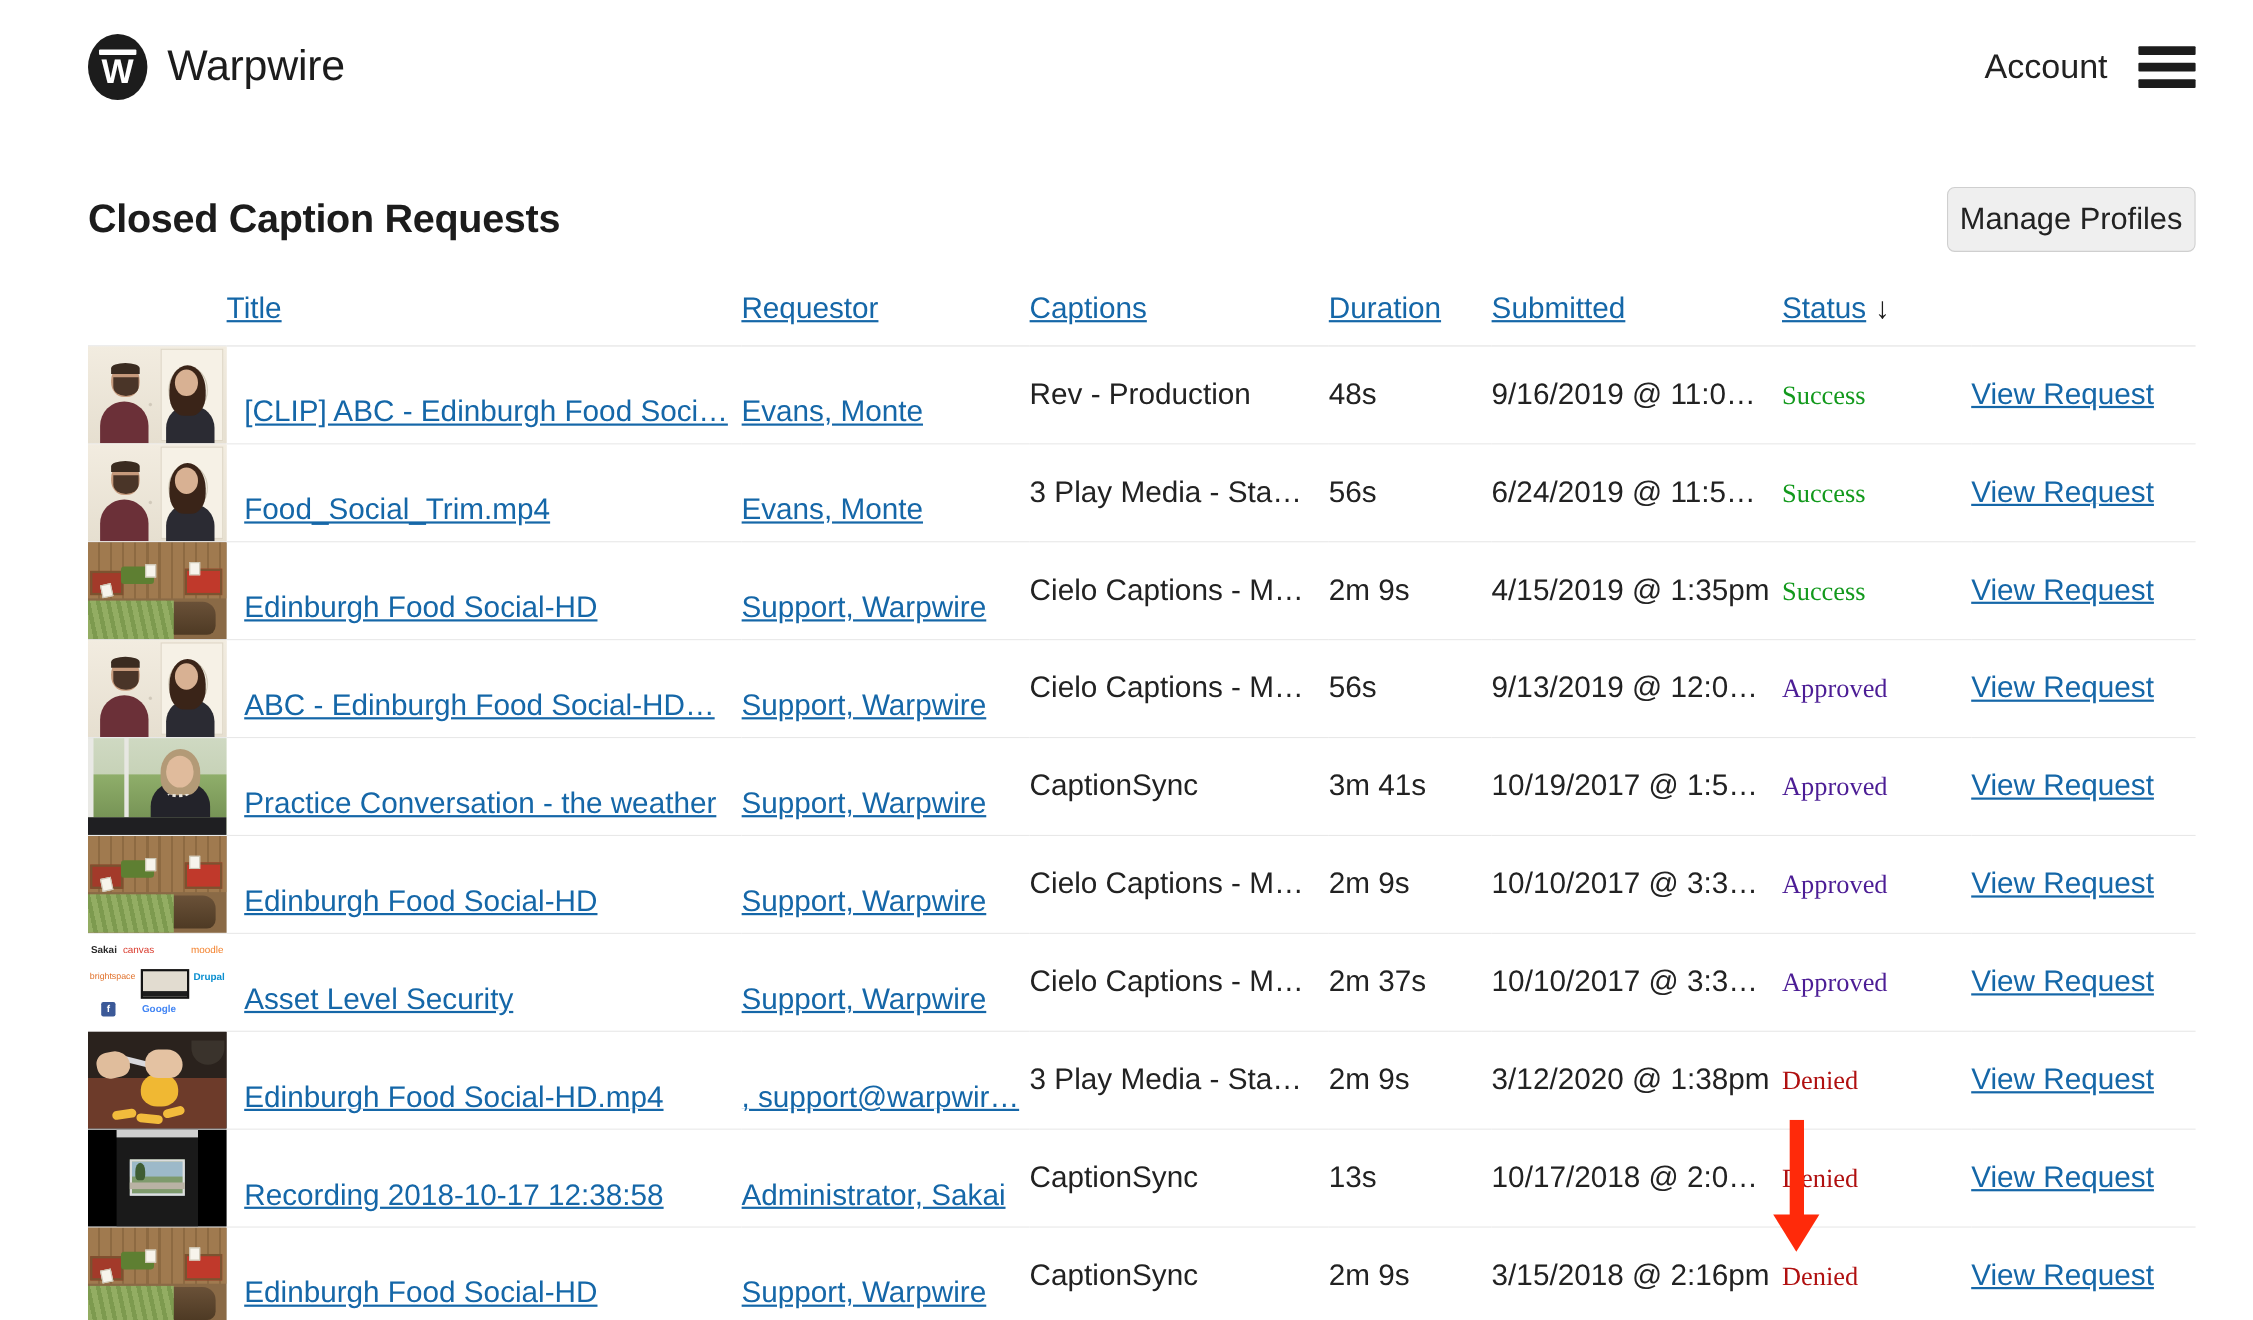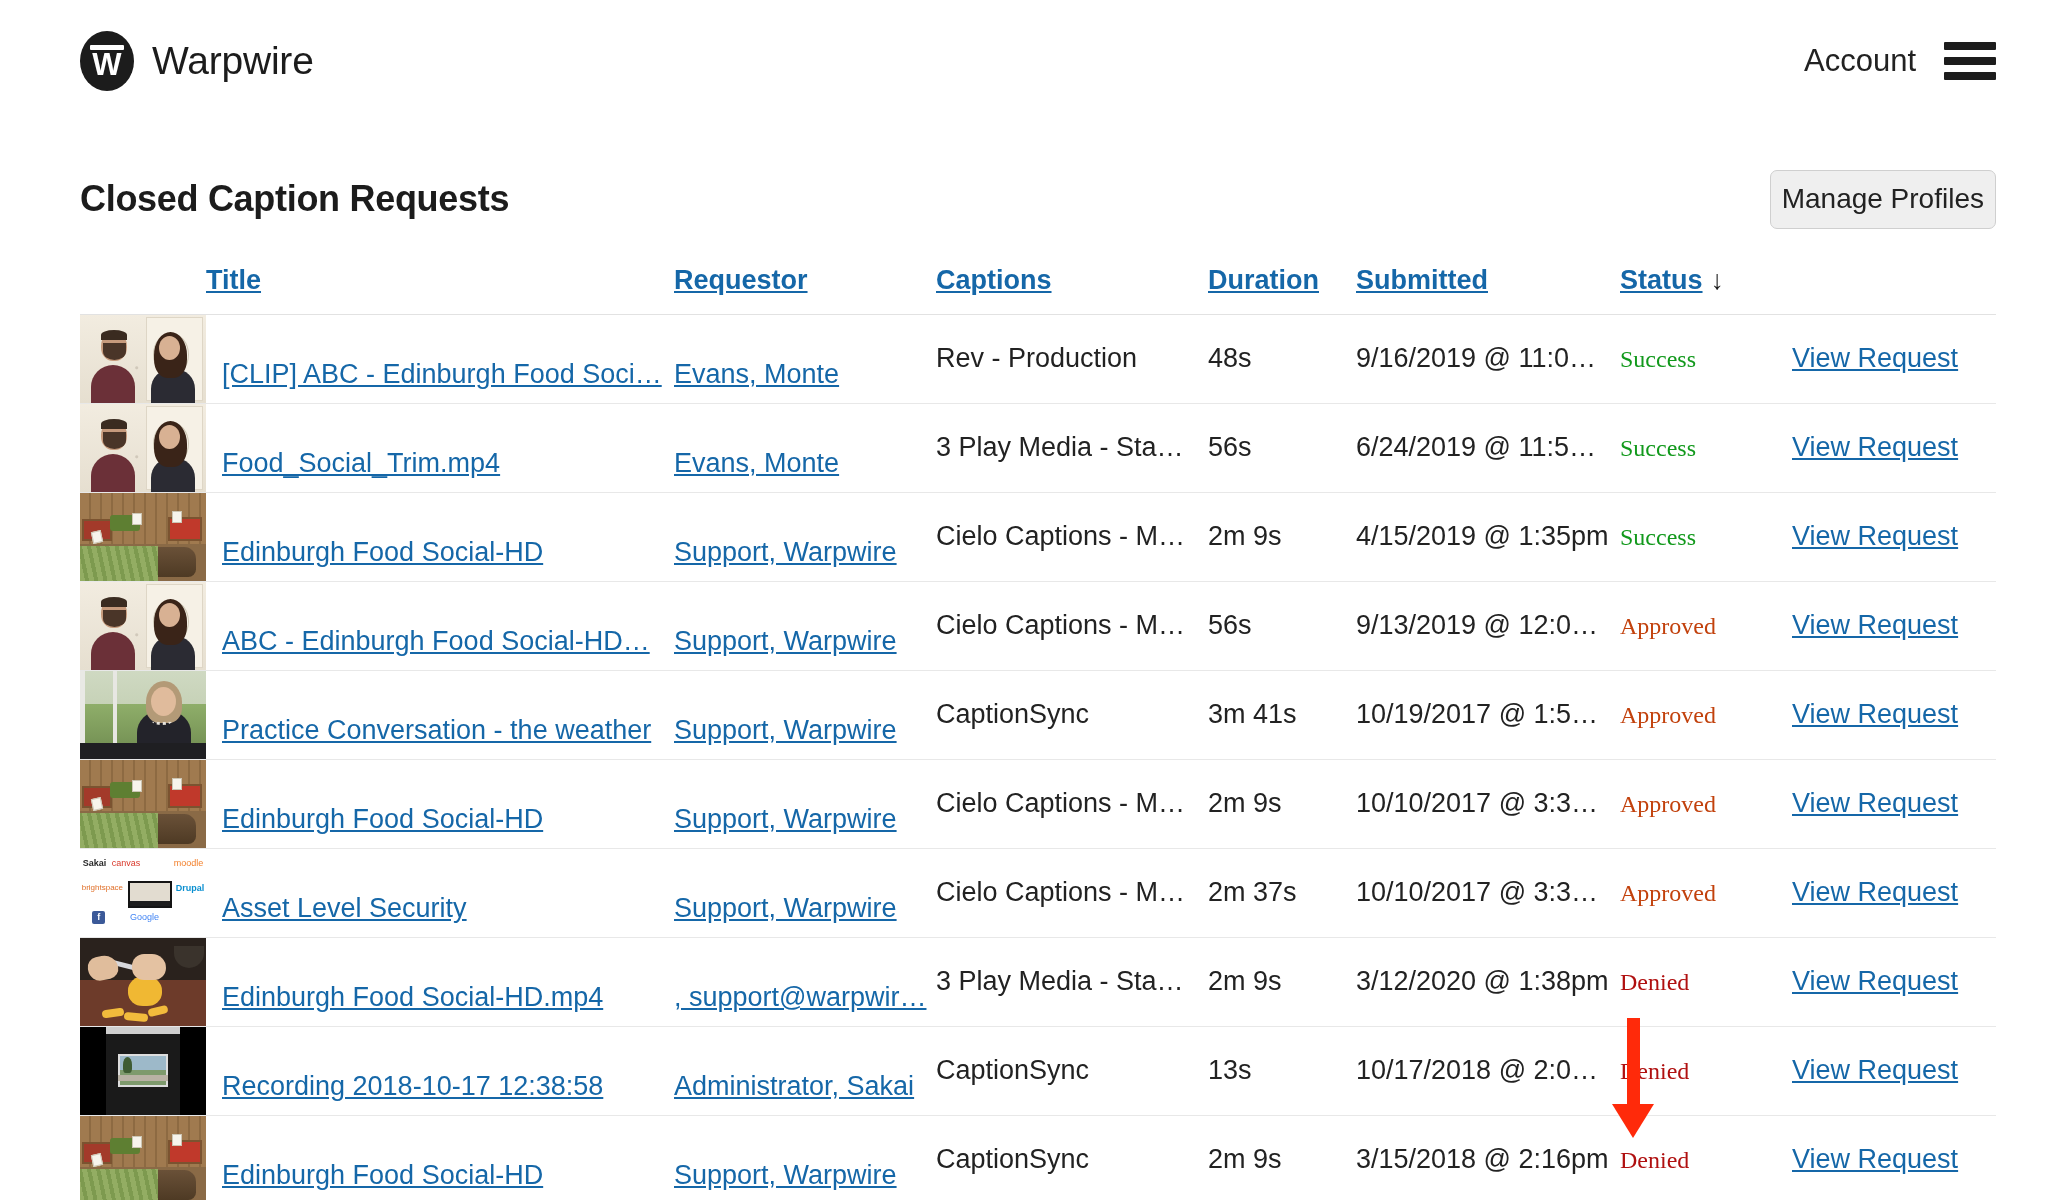--- a/index.html
+++ b/index.html
@@ -102,21 +102,21 @@
   }
 
   
   table.cc-table {
     width: 100%;
     border-collapse: collapse;
     table-layout: fixed;
   }
   table.cc-table thead th {
     text-align: left;
-    font-weight: bold;
+    font-weight: normal;
     padding: 14px 0 18px 0;
     vertical-align: bottom;
     border-bottom: 1px solid #e2e2e2;
   }
   .col-thumb  { width: 126px; }
   .col-title  { width: 468px; }
   .col-req    { width: 262px; }
   .col-prof   { width: 272px; }
   .col-dur    { width: 148px; }
   .col-sub    { width: 264px; }
@@ -295,21 +295,21 @@
   .th-lms .r3 { top: 62px; }
   .th-lms .lg-sakai   { color: #2a2a2a; font-weight: bold; }
   .th-lms .lg-canvas  { color: #d9392b; }
   .th-lms .lg-moodle  { color: #f3812c; font-weight: normal; padding-left: 28px; }
   .th-lms .lg-bright  { color: #e0702a; font-size: 8px; }
   .th-lms .lg-drupal  { color: #0a8fd0; font-weight: bold; }
   .th-lms .lg-fb {
     width: 13px; height: 13px; background: #3b5998; color: #fff;
     font-weight: bold; text-align: center; line-height: 13px; border-radius: 2px;
   }
-  .th-lms .lg-google { color: #4285f4; font-weight: normal; }
+  .th-lms .lg-google { color: #4285f4; font-weight: bold; }
   .th-lms .mini-video {
     position: absolute; left: 38%; top: 32px; width: 44px; height: 27px;
     background: #e2dcd0; border: 2px solid #141414;
   }
   .th-lms .mini-video:after {
     content: ""; position: absolute; left: 0; right: 0; bottom: 0; height: 5px;
     background: #1d1d1d;
   }
 
   
@@ -392,21 +392,21 @@
     white-space: nowrap;
     overflow: hidden;
     text-overflow: ellipsis;
   }
   .status {
     font-size: 24px;
     white-space: nowrap;
     font-family: Liberation Serif, serif;
   }
   .status-success  { color: #12991c; }
-  .status-approved { color: #c2410c; }
+  .status-approved { color: #4c1d95; }
   .status-denied   { color: #b01010; }
   a.view-link {
     color: #1567a8;
     text-decoration: underline;
     font-size: 27px;
     cursor: pointer;
     white-space: nowrap;
   }
 
   

